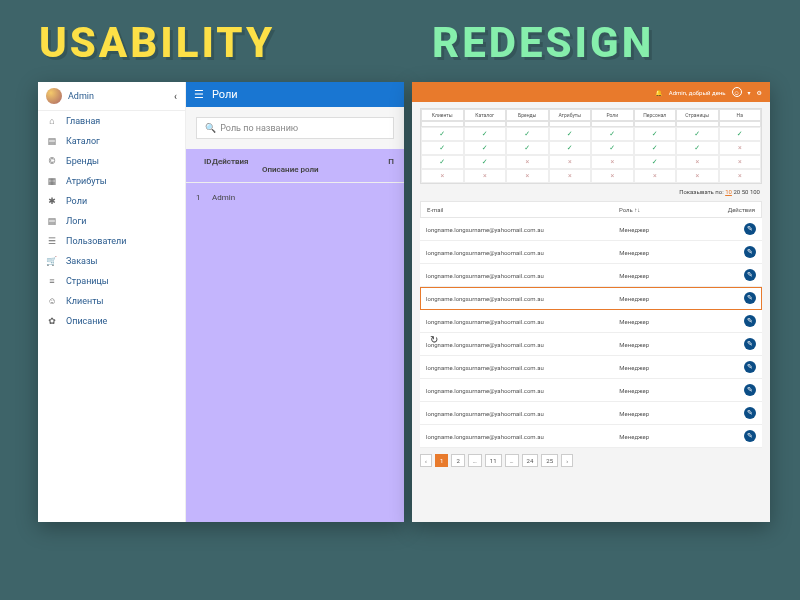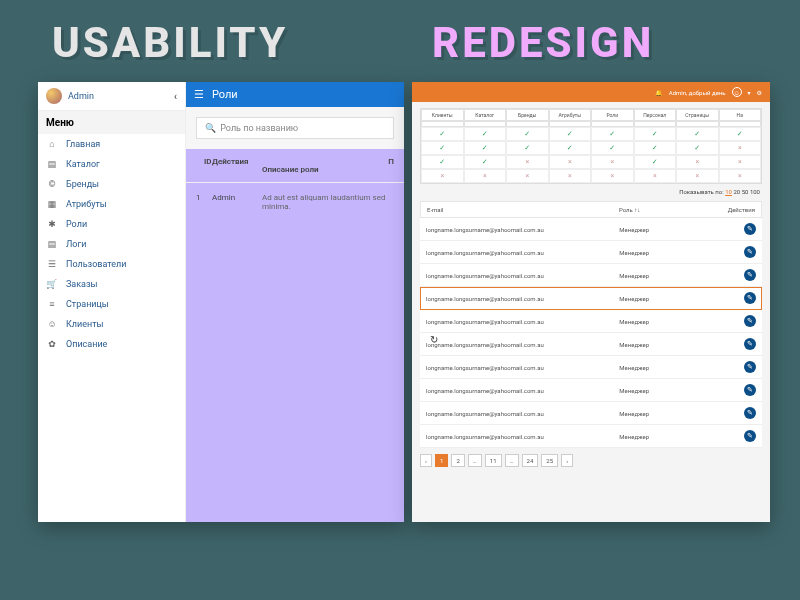--- a/index.html
+++ b/index.html
@@ -4,22 +4,22 @@
 <style>
   * { box-sizing: border-box; margin: 0; padding: 0; }
   body {
     width: 800px; height: 600px;
     background: #3e6469;
     font-family: -apple-system, BlinkMacSystemFont, "Segoe UI", Roboto, Arial, sans-serif;
     overflow: hidden;
     position: relative;
   }
   .title { position: absolute; top: 18px; font-weight: 800; font-size: 42px; letter-spacing: 3px; text-shadow: 3px 3px 0 rgba(0,0,0,.15); }
-  .title-left { left: 52px; color: #e5e5e5; }
-  .title-right { left: 432px; color: #f0abfc; }
+  .title-left { left: 39px; color: #fde047; }
+  .title-right { left: 432px; color: #86efac; }
 
   
   .card-left {
     position: absolute; left: 38px; top: 82px; width: 366px; height: 440px;
     background: #c4b5fd; box-shadow: 0 6px 20px rgba(0,0,0,.3);
     display: flex; overflow: hidden;
   }
   .sidebar { width: 148px; background: #fff; border-right: 1px solid #eee; font-size: 9px; }
   .sidebar-top { display:flex; align-items:center; padding: 6px 8px; border-bottom:1px solid #eee; }
   .avatar { width:16px; height:16px; border-radius:50%; background: radial-gradient(circle at 30% 30%, #f4c96a, #a66); margin-right:6px; }
@@ -82,21 +82,20 @@
 <div class="title title-left">USABILITY</div>
 <div class="title title-right">REDESIGN</div>
 
 <div class="card-left">
   <div class="sidebar">
     <div class="sidebar-top">
       <div class="avatar"></div>
       <div class="name">Admin</div>
       <div class="chev">‹</div>
     </div>
-    <div class="menu-h">Меню</div>
     <div id="nav-items">
         <div class="nav-item">
           <span class="ico">⌂</span>
           <span>Главная</span>
         </div>
         <div class="nav-item">
           <span class="ico">▤</span>
           <span>Каталог</span>
         </div>
         <div class="nav-item">
@@ -151,21 +150,20 @@
     <div class="tbl-head">
       <div class="c1">ID</div>
       <div class="c2">Действия</div>
       <div class="c3">Описание роли</div>
       <div>П</div>
     </div>
     <div id="roles-rows">
         <div class="tbl-row">
           <div class="c1">1</div>
           <div class="c2">Admin</div>
-          <div class="c3">Ad aut est aliquam laudantium sed minima.</div>
         </div>
       </div>
   </div>
 </div>
 
 <div class="card-right">
   <div class="orange-bar">
     <span>🔔</span>
     <span class="ob-txt">Admin, добрый день</span>
     <span class="ob-ico">☺</span>

